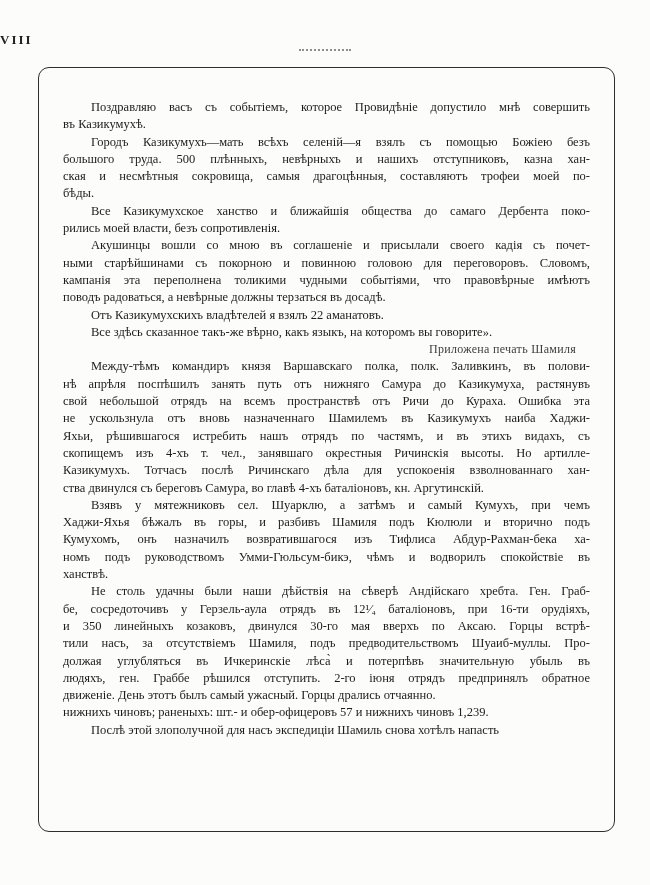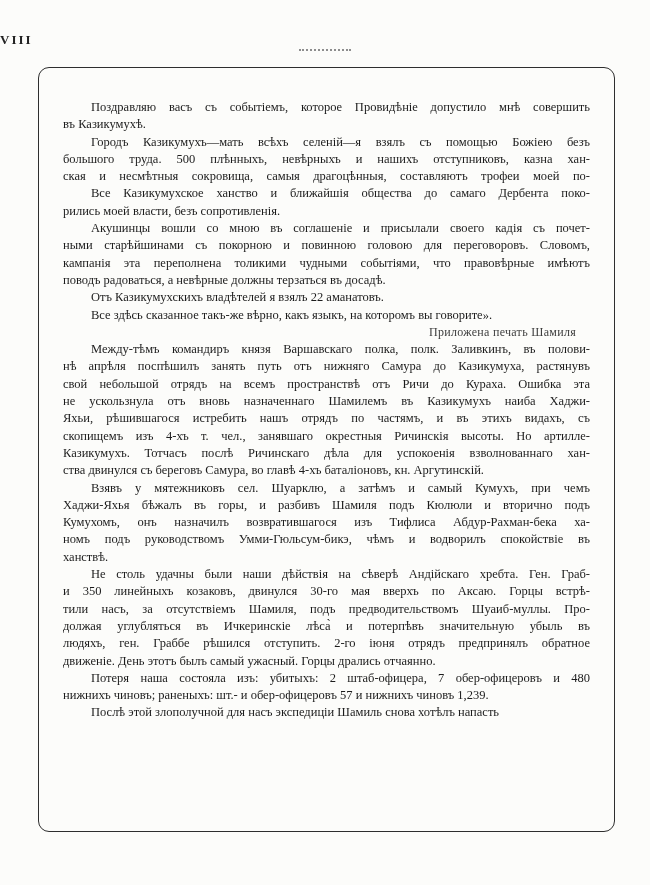--- a/index.html
+++ b/index.html
@@ -92,20 +92,21 @@
 
 <div class="document-text">
     <div class="block para">
       <div class="line first">Поздравляю васъ съ событіемъ, которое Провидѣніе допустило мнѣ совершить</div>
       <div class="line last">въ Казикумухѣ.</div>
     </div>
     <div class="block para">
       <div class="line first">Городъ Казикумухъ—мать всѣхъ селеній—я взялъ съ помощью Божіею безъ</div>
       <div class="line">большого труда. 500 плѣнныхъ, невѣрныхъ и нашихъ отступниковъ, казна хан-</div>
       <div class="line">ская и несмѣтныя сокровища, самыя драгоцѣнныя, составляютъ трофеи моей по-</div>
+      <div class="line last">бѣды.</div>
     </div>
     <div class="block para">
       <div class="line first">Все Казикумухское ханство и ближайшія общества до самаго Дербента поко-</div>
       <div class="line last">рились моей власти, безъ сопротивленія.</div>
     </div>
     <div class="block para">
       <div class="line first">Акушинцы вошли со мною въ соглашеніе и присылали своего кадія съ почет-</div>
       <div class="line">ными старѣйшинами съ покорною и повинною головою для переговоровъ. Словомъ,</div>
       <div class="line">кампанія эта переполнена толикими чудными событіями, что правовѣрные имѣютъ</div>
       <div class="line last">поводъ радоваться, а невѣрные должны терзаться въ досадѣ.</div>
@@ -131,26 +132,26 @@
     </div>
     <div class="block para">
       <div class="line first">Взявъ у мятежниковъ сел. Шуарклю, а затѣмъ и самый Кумухъ, при чемъ</div>
       <div class="line">Хаджи-Яхья бѣжалъ въ горы, и разбивъ Шамиля подъ Кюлюли и вторично подъ</div>
       <div class="line">Кумухомъ, онъ назначилъ возвратившагося изъ Тифлиса Абдур-Рахман-бека ха-</div>
       <div class="line">номъ подъ руководствомъ Умми-Гюльсум-бикэ, чѣмъ и водворилъ спокойствіе въ</div>
       <div class="line last">ханствѣ.</div>
     </div>
     <div class="block para">
       <div class="line first">Не столь удачны были наши дѣйствія на сѣверѣ Андійскаго хребта. Ген. Граб-</div>
+      <div class="line">бе, сосредоточивъ у Герзель-аула отрядъ въ 12¹⁄₄ баталіоновъ, при 16-ти орудіяхъ,</div>
       <div class="line">и 350 линейныхъ козаковъ, двинулся 30-го мая вверхъ по Аксаю. Горцы встрѣ-</div>
       <div class="line">тили насъ, за отсутствіемъ Шамиля, подъ предводительствомъ Шуаиб-муллы. Про-</div>
       <div class="line">должая углубляться въ Ичкеринскіе лѣса̀ и потерпѣвъ значительную убыль въ</div>
       <div class="line">людяхъ, ген. Граббе рѣшился отступить. 2-го іюня отрядъ предпринялъ обратное</div>
       <div class="line last">движеніе. День этотъ былъ самый ужасный. Горцы дрались отчаянно.</div>
     </div>
     <div class="block para">
-      <div class="line first">Потеря наша состояла изъ: убитыхъ: 2 штаб-офицера, 7 обер-офицеровъ и 480</div>
       <div class="line last">нижнихъ чиновъ; раненыхъ: шт.- и обер-офицеровъ 57 и нижнихъ чиновъ 1,239.</div>
     </div>
     <div class="block para">
       <div class="line first last">Послѣ этой злополучной для насъ экспедиціи Шамиль снова хотѣлъ напасть</div>
     </div>
   </div>
 
 </body></html>

